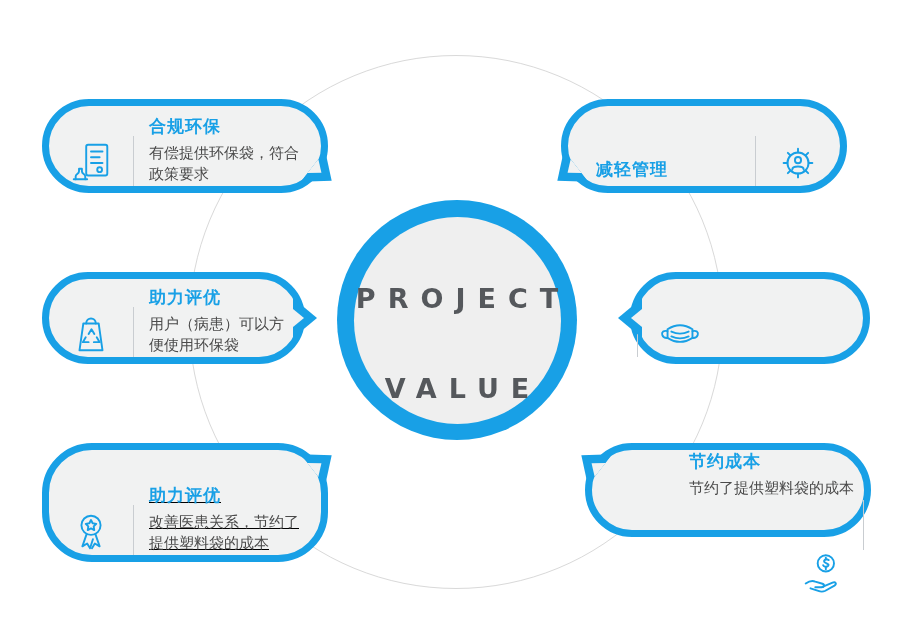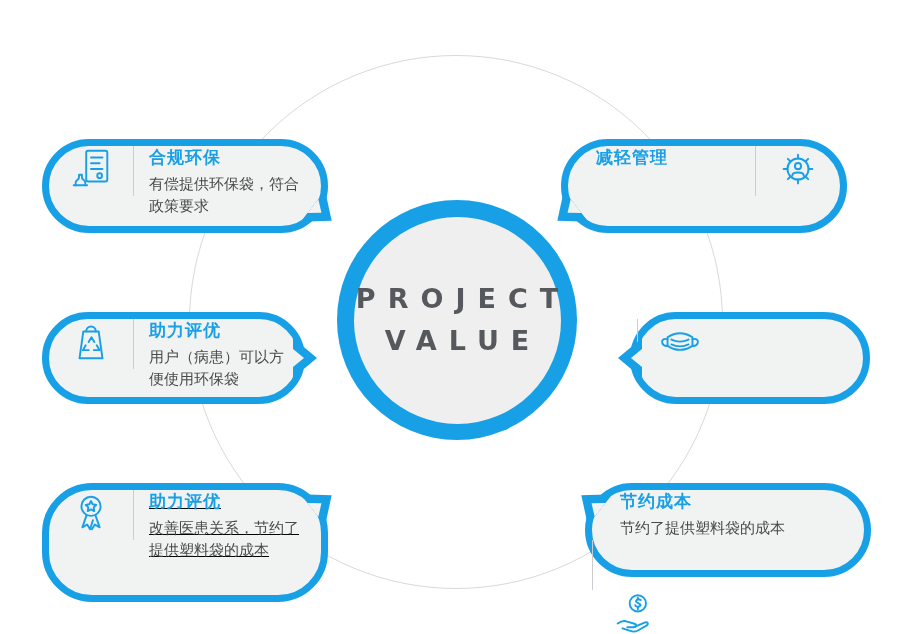--- a/index.html
+++ b/index.html
@@ -31,29 +31,30 @@
     display:flex;align-items:center;justify-content:center;
   }
   .center-inner{
     width:207px;height:207px;border-radius:50%;background:#EFEFEF;
     display:flex;flex-direction:column;align-items:center;justify-content:center;
   }
   .center-line{
     font-size:27px;font-weight:bold;color:var(--center-text);
     letter-spacing:12px;margin-right:-12px;line-height:1.55;
     text-align:left;
+    margin-top:48px;
   }
 
   
   .card{
     position:absolute;
     background:var(--card-bg);
     border:7px solid var(--accent);
     border-radius:50px;
-    display:flex;align-items:flex-start;margin-top:40px;
+    display:flex;align-items:flex-end;
   }
   .icon-box{
     width:84px;flex-shrink:0;display:flex;align-items:center;justify-content:center;
     color:var(--accent);
   }
   .divider{width:1px;height:50px;background:#C9CDD1;flex-shrink:0;}
   .text-box{flex:1;padding:0 10px 0 15px;}
   .card.right .text-box{padding:0 10px 0 28px;}
   .card-title{
     font-size:17px;font-weight:bold;color:var(--accent);

